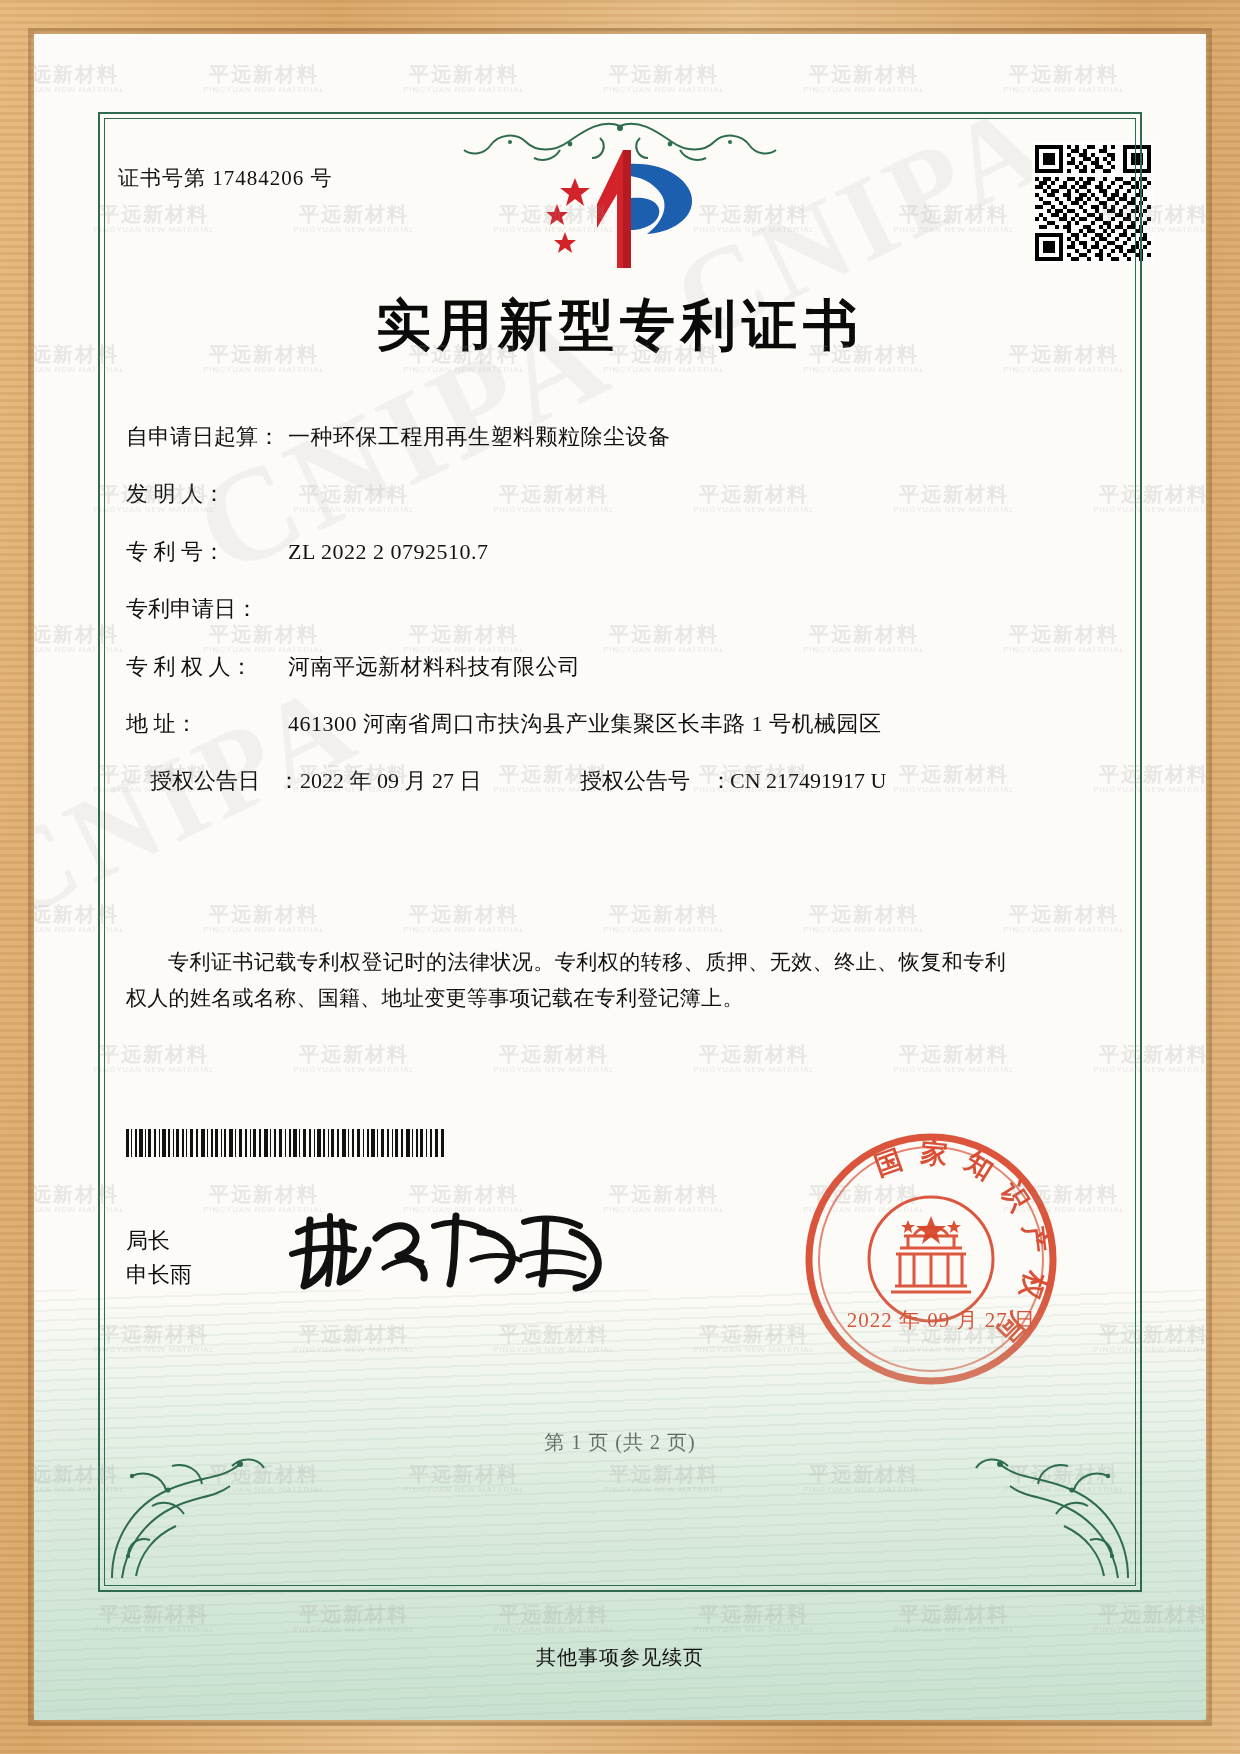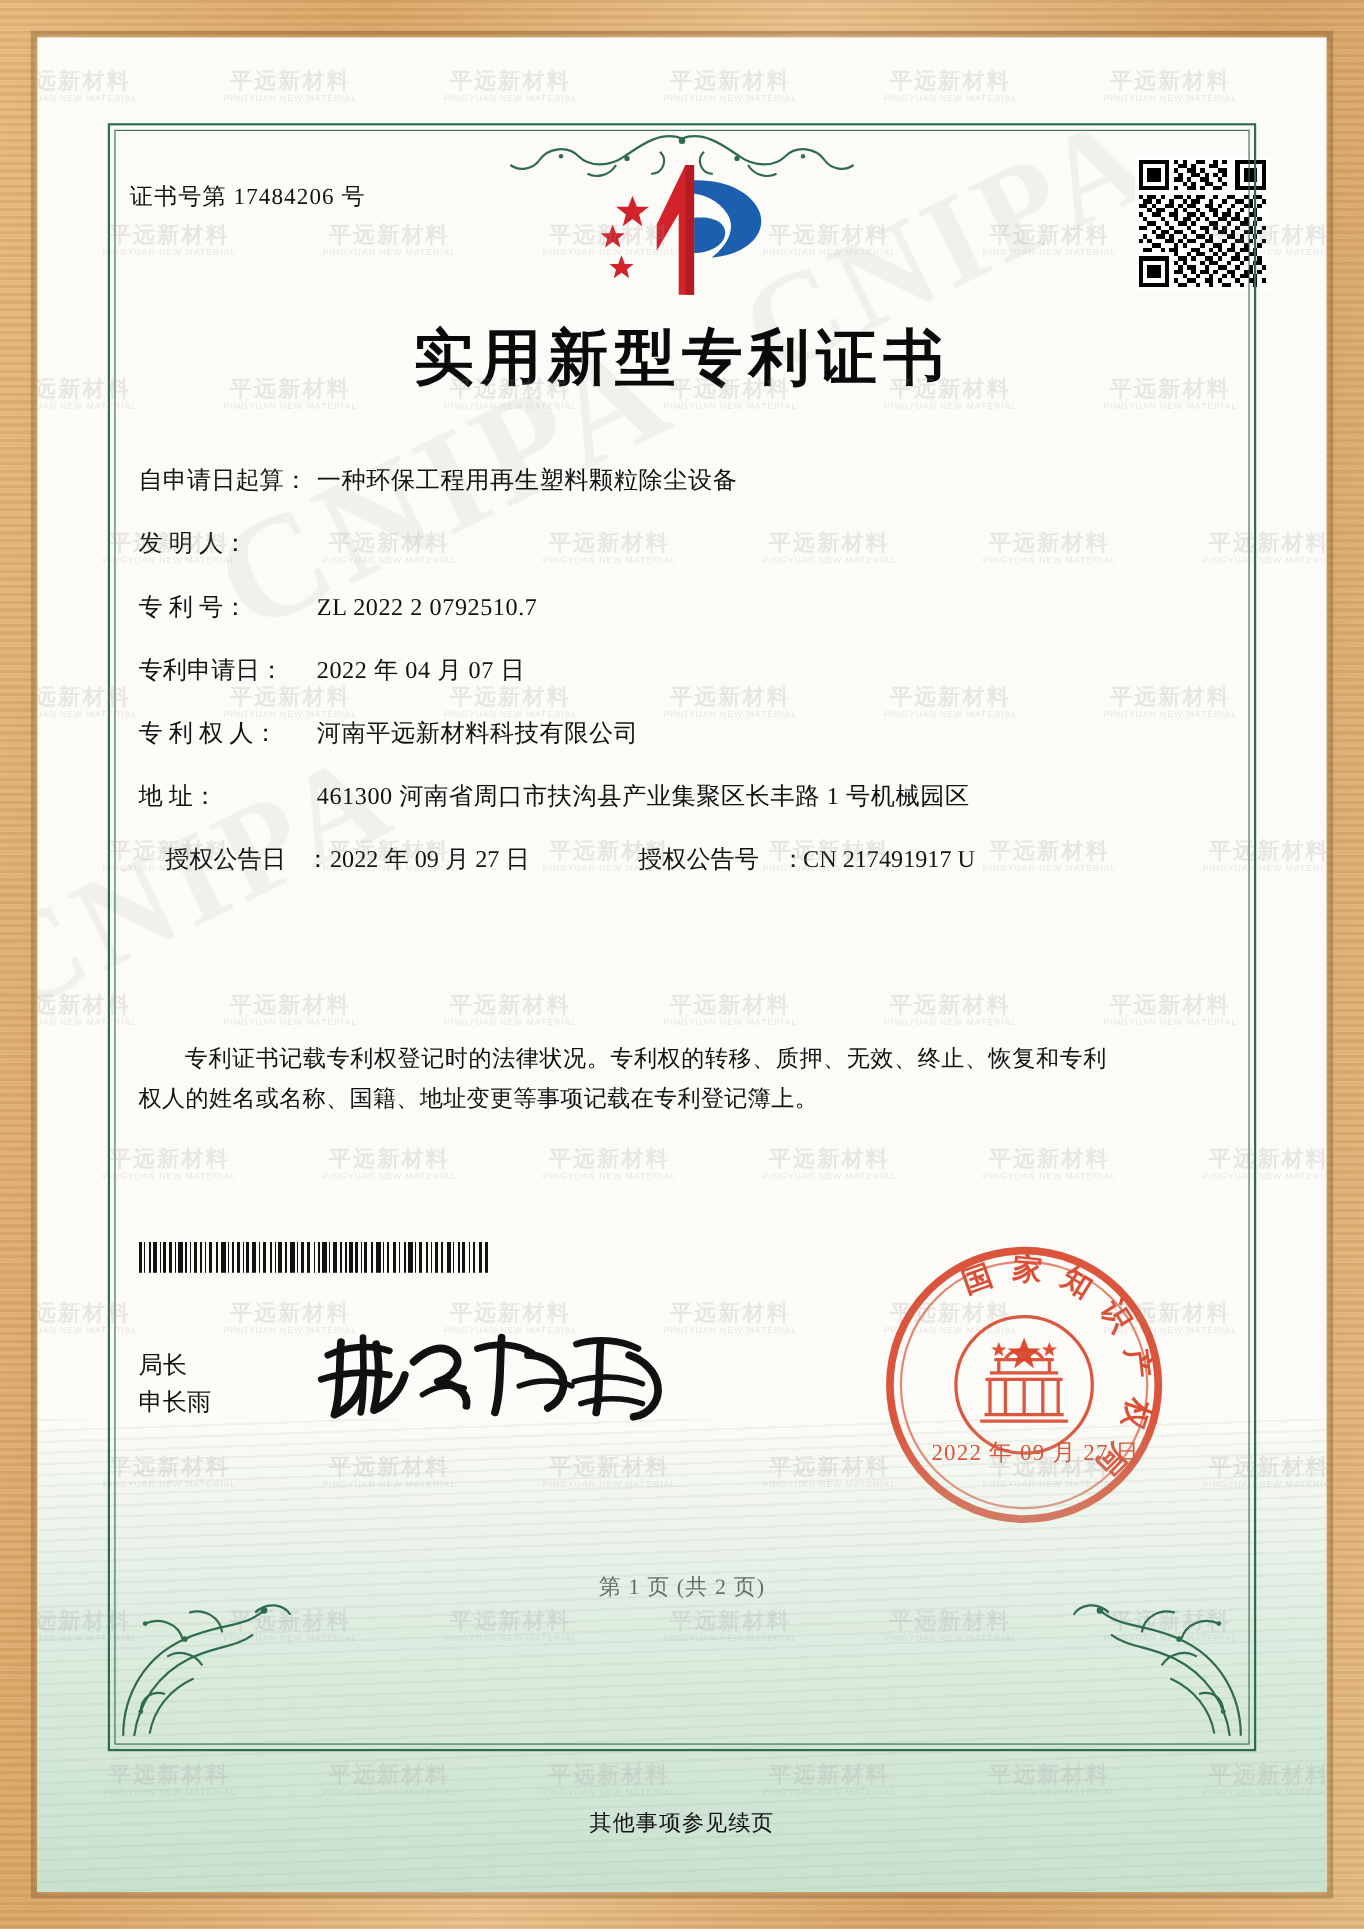--- a/index.html
+++ b/index.html
@@ -926,21 +926,20 @@
     <div class="field-row">
       <div class="field-label spread">
           <span>专 利 号</span>
           <span>：</span>
         </div>
       <div class="field-value">ZL 2022 2 0792510.7</div>
     </div>
 
     <div class="field-row">
       <div class="field-label"><span>专利申请日</span>：</div>
-      <div class="field-value">2022 年 04 月 07 日</div>
     </div>
 
     <div class="field-row">
       <div class="field-label spread">
           <span>专 利 权 人</span>
           <span>：</span>
         </div>
       <div class="field-value">河南平远新材料科技有限公司</div>
     </div>
 

